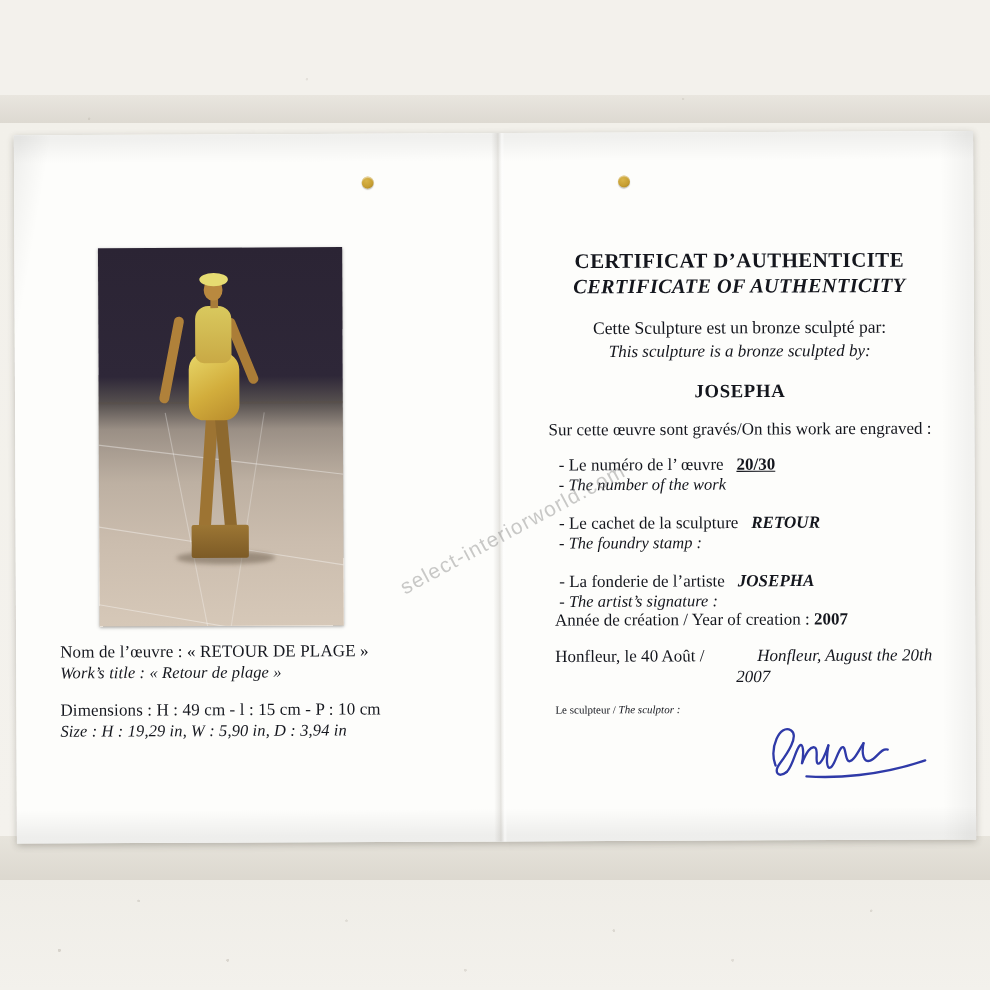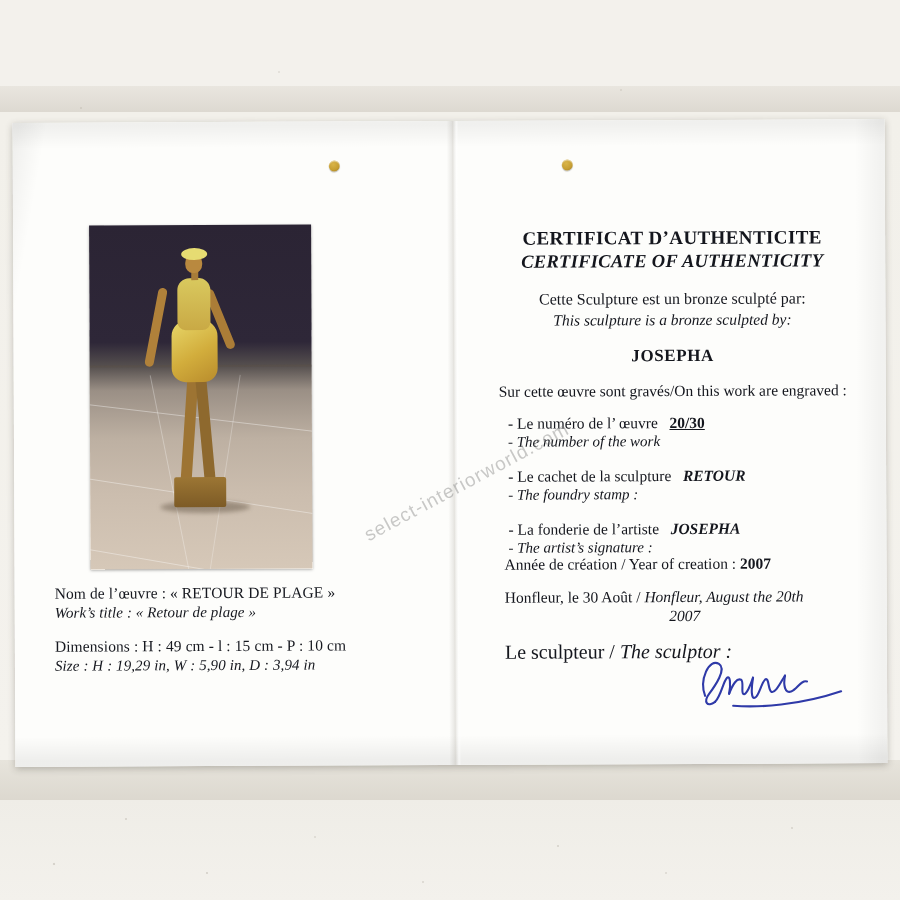--- a/index.html
+++ b/index.html
@@ -198,24 +198,24 @@
   .item .fr b { font-weight: bold; text-decoration: underline; }
   .item .fr .bi { font-weight: bold; font-style: italic; }
   .item .en { font-style: italic; font-size: 15px; margin-top: 1px; }
   .year {
     position: absolute; left: 44px; top: 435px; font-size: 15.5px;
   }
   .year b { font-weight: bold; }
   .place {
     position: absolute; left: 44px; top: 468px; font-size: 15.5px; width: 360px;
   }
-  .place .it { font-style: italic; }
+  .place .it { font-style: italic; margin-left: 44px; }
   .place .year2 { display: block; text-align: center; font-style: italic; margin-top: 1px; }
   .sculptor {
-    position: absolute; left: 44px; top: 520px; font-size: 20px;
+    position: absolute; left: 44px; top: 520px; font-size: 10px;
   }
   .sculptor .it { font-style: italic; }
   .signature {
     position: absolute; left: 228px; top: 530px; width: 170px; height: 70px;
   }
   
   .watermark {
     position: absolute;
     left: 338px; top: 350px;
     transform: rotate(-28deg);
@@ -313,21 +313,21 @@
             <div class="en">-  The artist’s signature :</div>
           </div>
         </div>
 
         <div class="year">
           <span>Année de création / Year of creation :</span>
           <b>2007</b>
         </div>
 
         <div class="place">
-          <span>Honfleur, le 30 Août /</span>
+          <span>Honfleur, le 40 Août /</span>
           <span class="it">Honfleur, August the 20th</span>
           <span class="year2">2007</span>
         </div>
 
         <div class="sculptor">
           <span>Le sculpteur /</span>
           <span class="it">The sculptor :</span>
         </div>
 
         <svg class="signature" viewBox="0 0 170 70">

